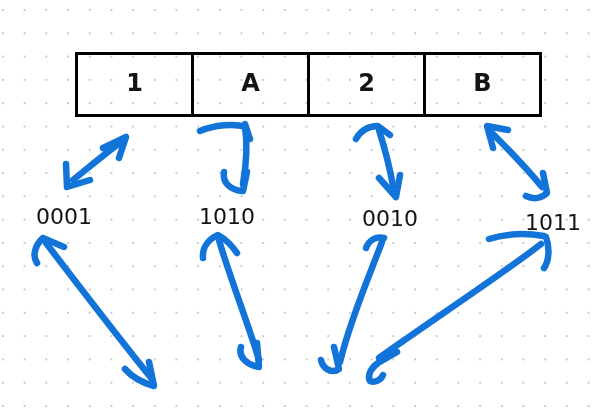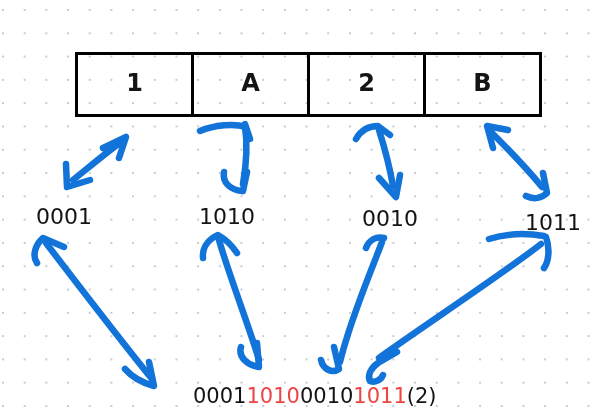--- a/index.html
+++ b/index.html
@@ -69,21 +69,20 @@
     <div class="hex-cell">
       <span>B</span>
     </div>
   </div>
 
   <span class="bin-label" id="bin-0">0001</span>
   <span class="bin-label" id="bin-1">1010</span>
   <span class="bin-label" id="bin-2">0010</span>
   <span class="bin-label" id="bin-3">1011</span>
 
-  <div class="result-line"><span class="seg-black">0001</span><span class="seg-red">1010</span><span class="seg-black">0010</span><span class="seg-red">1011</span><span class="seg-black">(2)</span></div>
 
   <svg class="ink" width="600" height="412" viewBox="0 0 600 412">
 
     <g>
       <path class="stroke" d="M73,180 C88,168 107,152 121,142"></path>
       <path class="stroke" d="M103,148 L126,137 L119,158"></path>
       <path class="stroke" d="M66,164 L67,187 L90,180"></path>
     </g>
 
     <g>

